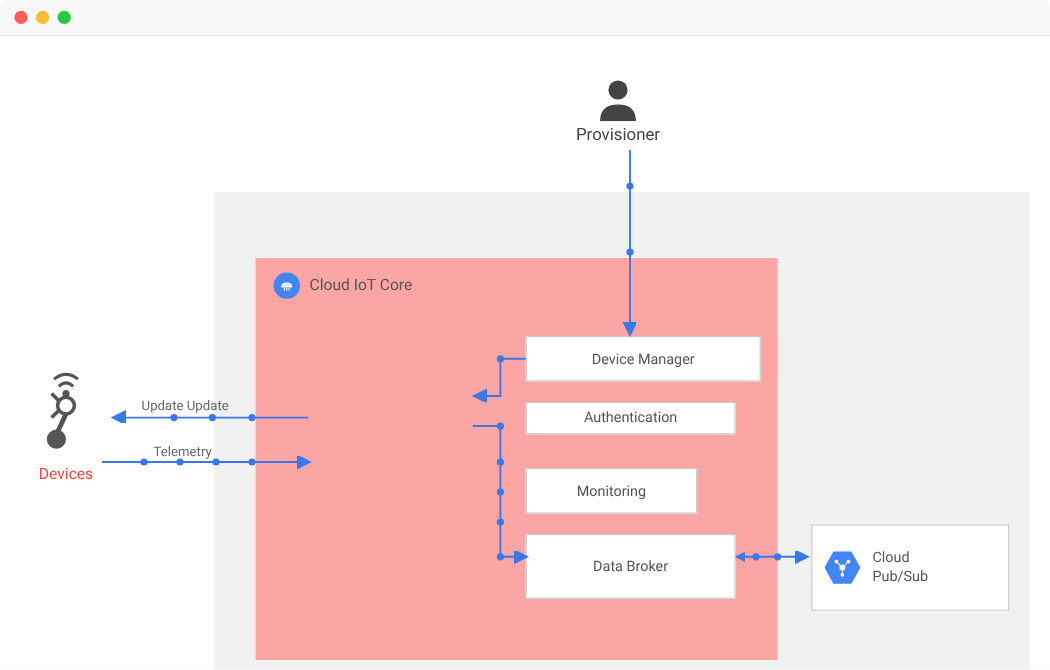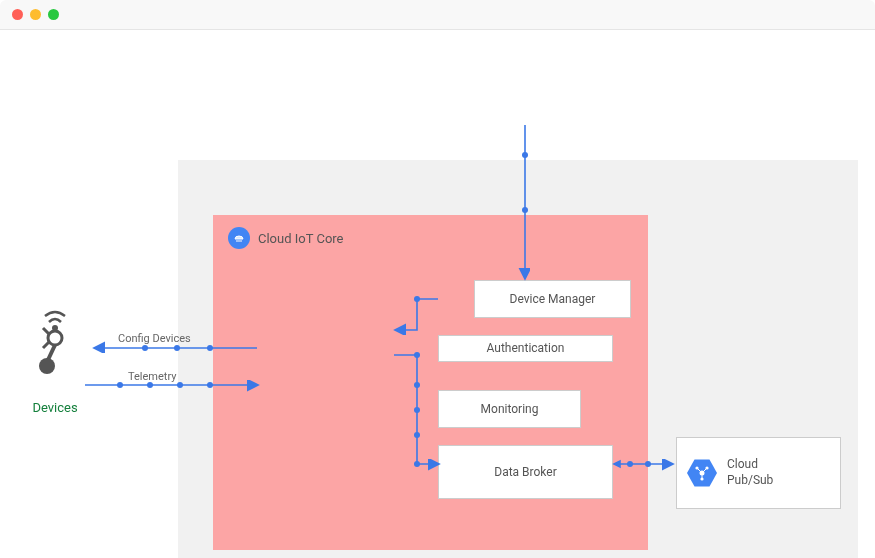--- a/index.html
+++ b/index.html
@@ -114,21 +114,21 @@
       color: #555;
       text-align: center;
       line-height: 1.4;
     }
     .bridge-box {
       left: 45px;
       top: 100px;
       width: 135px;
       height: 110px;
     }
-    .dm-box    { left: 225px; top: 65px;  width: 157px; height: 38px; margin-left: 36px; }
+    .dm-box    { left: 225px; top: 65px;  width: 196px; height: 38px; }
     .auth-box  { left: 225px; top: 120px; width: 175px; height: 27px; }
     .mon-box   { left: 225px; top: 175px; width: 143px; height: 38px; justify-content: center; }
     .db-box    { left: 225px; top: 230px; width: 175px; height: 54px; }
 
     .pubsub-box {
       position: absolute;
       left: 498px;
       top: 277px;
       width: 165px;
       height: 72px;
@@ -152,22 +152,22 @@
 
     .devices {
       position: absolute;
       left: 15px;
       top: 280px;
       width: 80px;
       text-align: center;
     }
     .devices-label {
       font-size: 13px;
-      color: #15803d;
-      margin-top: 16px;
+      color: #ef4444;
+      margin-top: 4px;
     }
 
     
     .edge-label {
       position: absolute;
       font-size: 11px;
       color: #666;
       background: transparent;
     }
     .lbl-config { left: 118px; top: 302px; }
@@ -197,20 +197,27 @@
 <body>
 
 <div class="browser-chrome">
   <div class="chrome-dot dot-red"></div>
   <div class="chrome-dot dot-yellow"></div>
   <div class="chrome-dot dot-green"></div>
 </div>
 
 <div class="canvas">
 
+  <div class="provisioner">
+    <svg class="provisioner-icon" width="38" height="36" viewBox="0 0 38 36">
+      <circle cx="19" cy="10" r="8" fill="#444"></circle>
+      <path d="M 4 36 Q 4 22 19 22 Q 34 22 34 36 Z" fill="#444"></path>
+    </svg>
+    <div class="provisioner-label">Provisioner</div>
+  </div>
 
   <div class="gcp-box">
 
     <div class="iot-box">
       <div class="iot-header">
         <div class="iot-icon">
           <svg width="14" height="14" viewBox="0 0 14 14">
               <path d="M3 8 Q3 5 7 5 Q11 5 11 8 L3 8 Z M5 9 L5 11 M7 9 L7 11 M9 9 L9 11" stroke="#fff" stroke-width="1" fill="#fff" fill-opacity="0.8"></path>
             </svg>
         </div>
@@ -254,21 +261,21 @@
       <path d="M 24 12 Q 30 6 36 12" stroke="#555" stroke-width="2.5" fill="none"></path>
       <circle cx="30" cy="18" r="3" fill="#555"></circle>
       <circle cx="30" cy="28" r="7" fill="none" stroke="#555" stroke-width="3"></circle>
       <path d="M 24 24 L 18 18 M 24 32 L 18 38" stroke="#555" stroke-width="3" fill="none"></path>
       <line x1="30" y1="35" x2="22" y2="52" stroke="#555" stroke-width="4"></line>
       <circle cx="22" cy="56" r="8" fill="#555"></circle>
     </svg>
     <div class="devices-label">Devices</div>
   </div>
 
-  <div class="edge-label lbl-config">Config Devices</div>
+  <div class="edge-label lbl-config">Update Update</div>
   <div class="edge-label lbl-telemetry">Telemetry</div>
 
   <svg class="arrows" viewBox="0 0 875 528">
     <defs>
       <marker id="ah" markerWidth="8" markerHeight="8" refX="6" refY="3" orient="auto">
         <path d="M0,0 L6,3 L0,6 Z" class="arrowhead"></path>
       </marker>
     </defs>
 
     <line x1="525" y1="95" x2="525" y2="248" marker-end="url(#ah)"></line>

